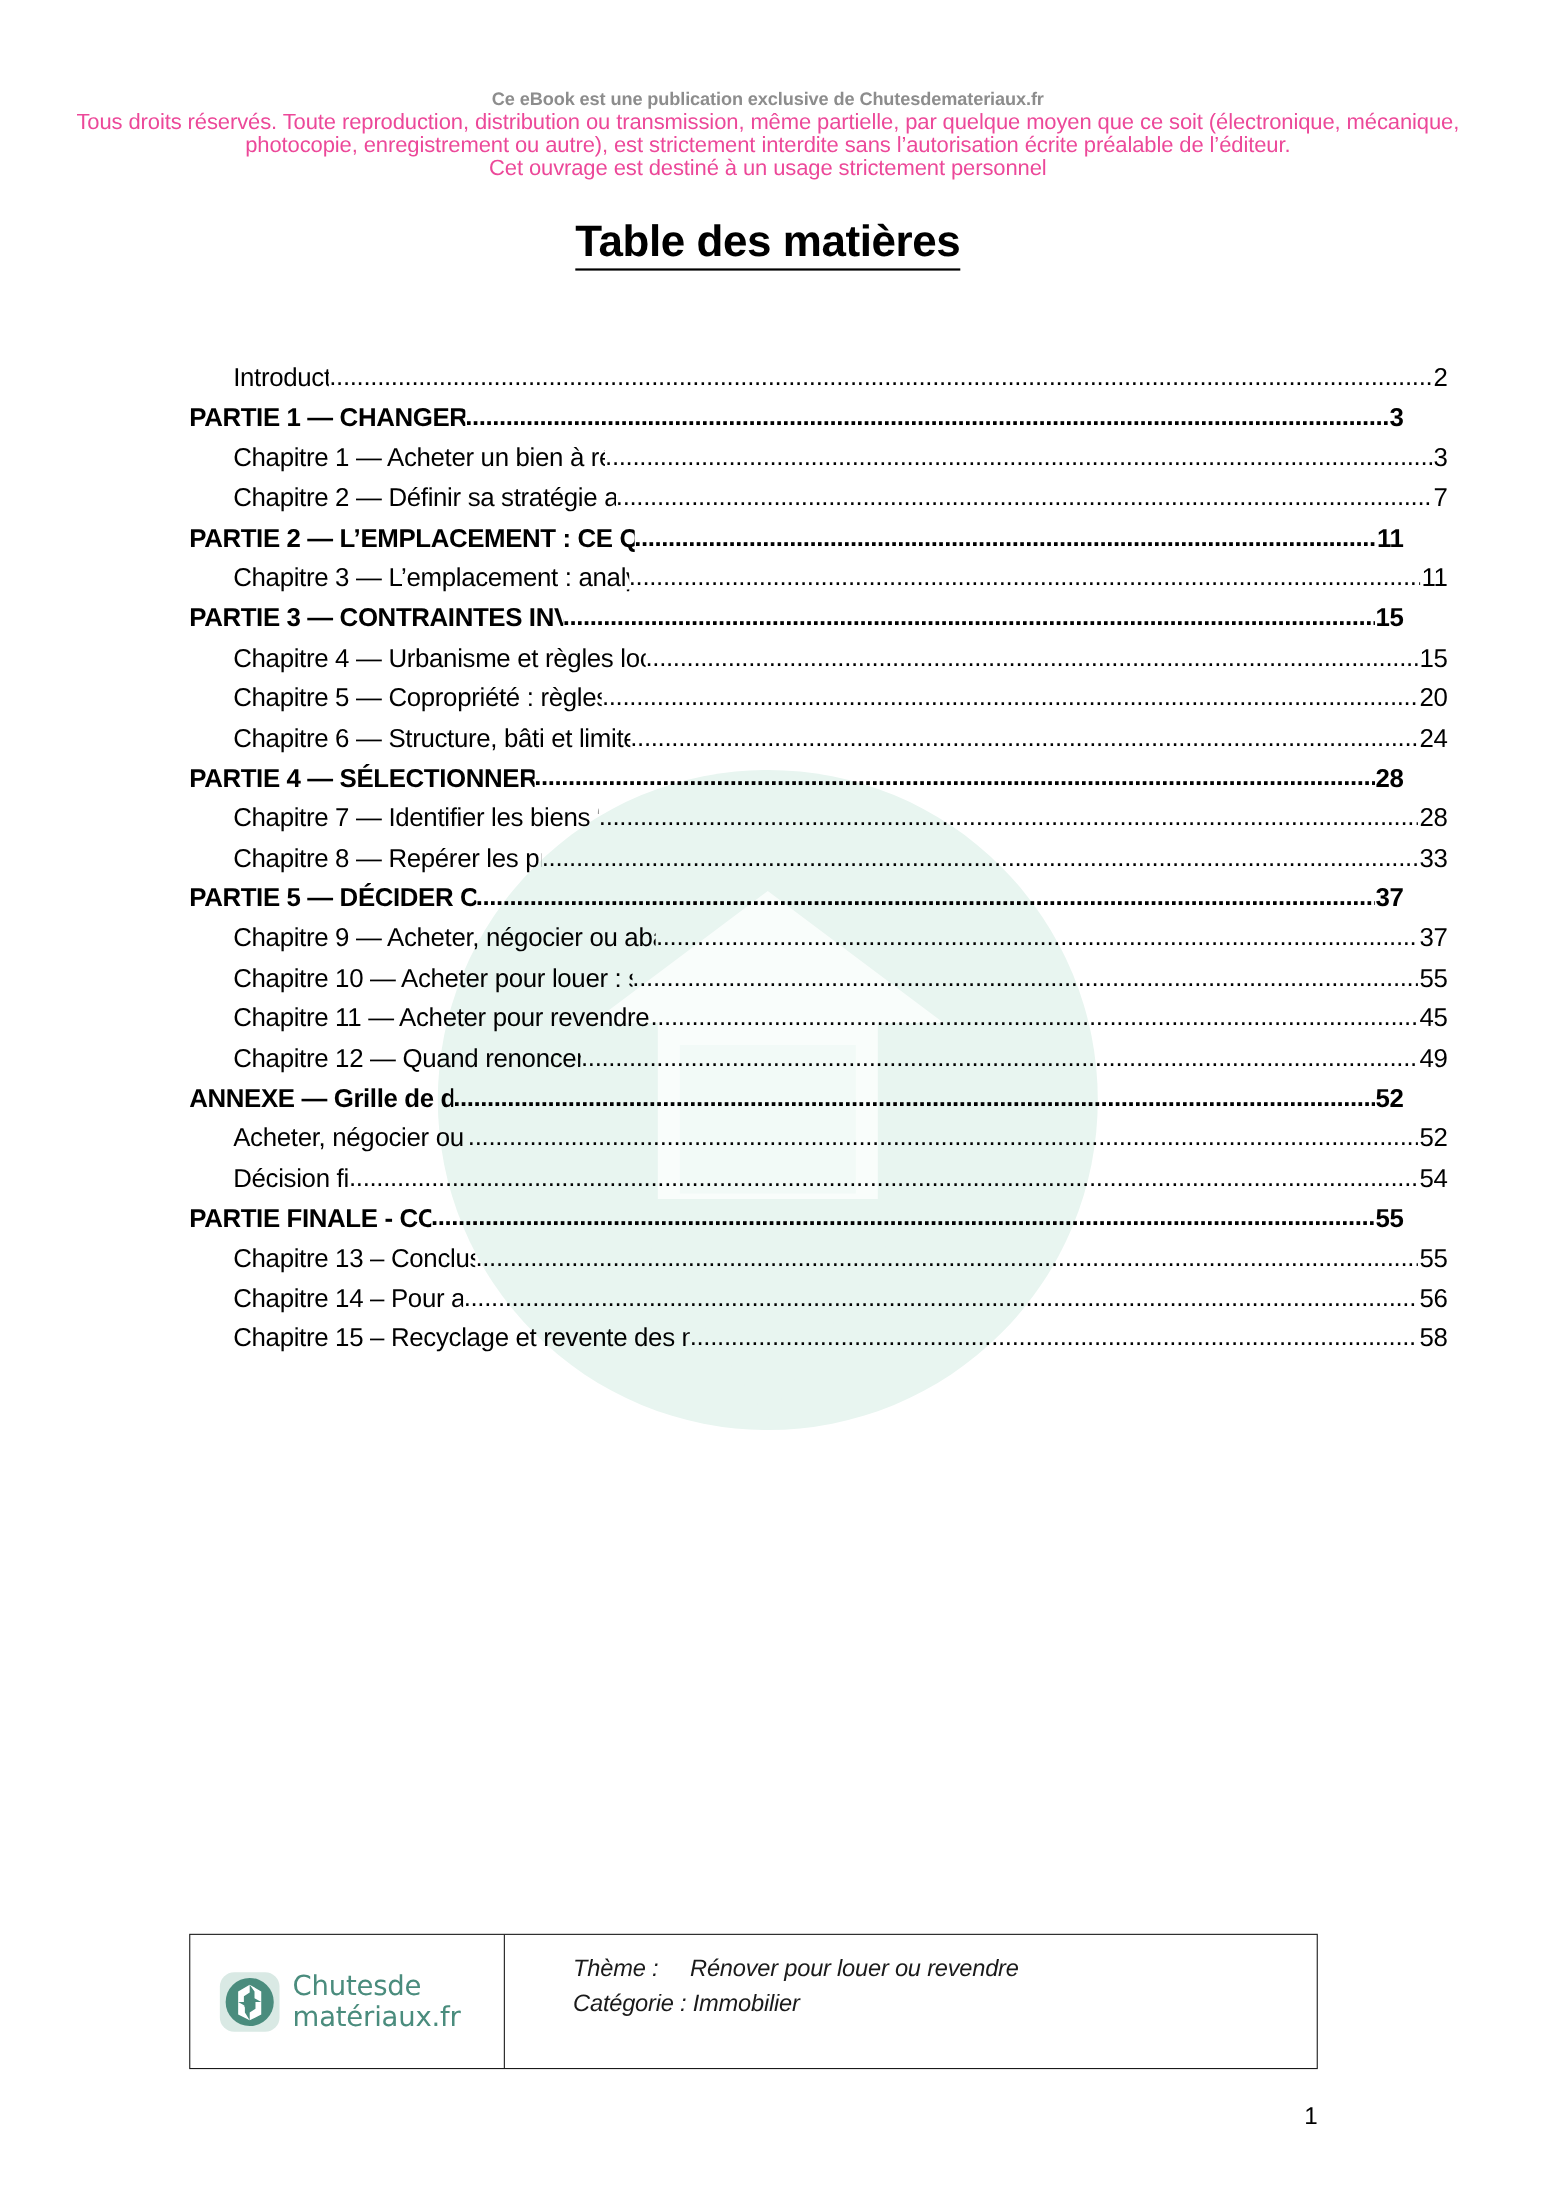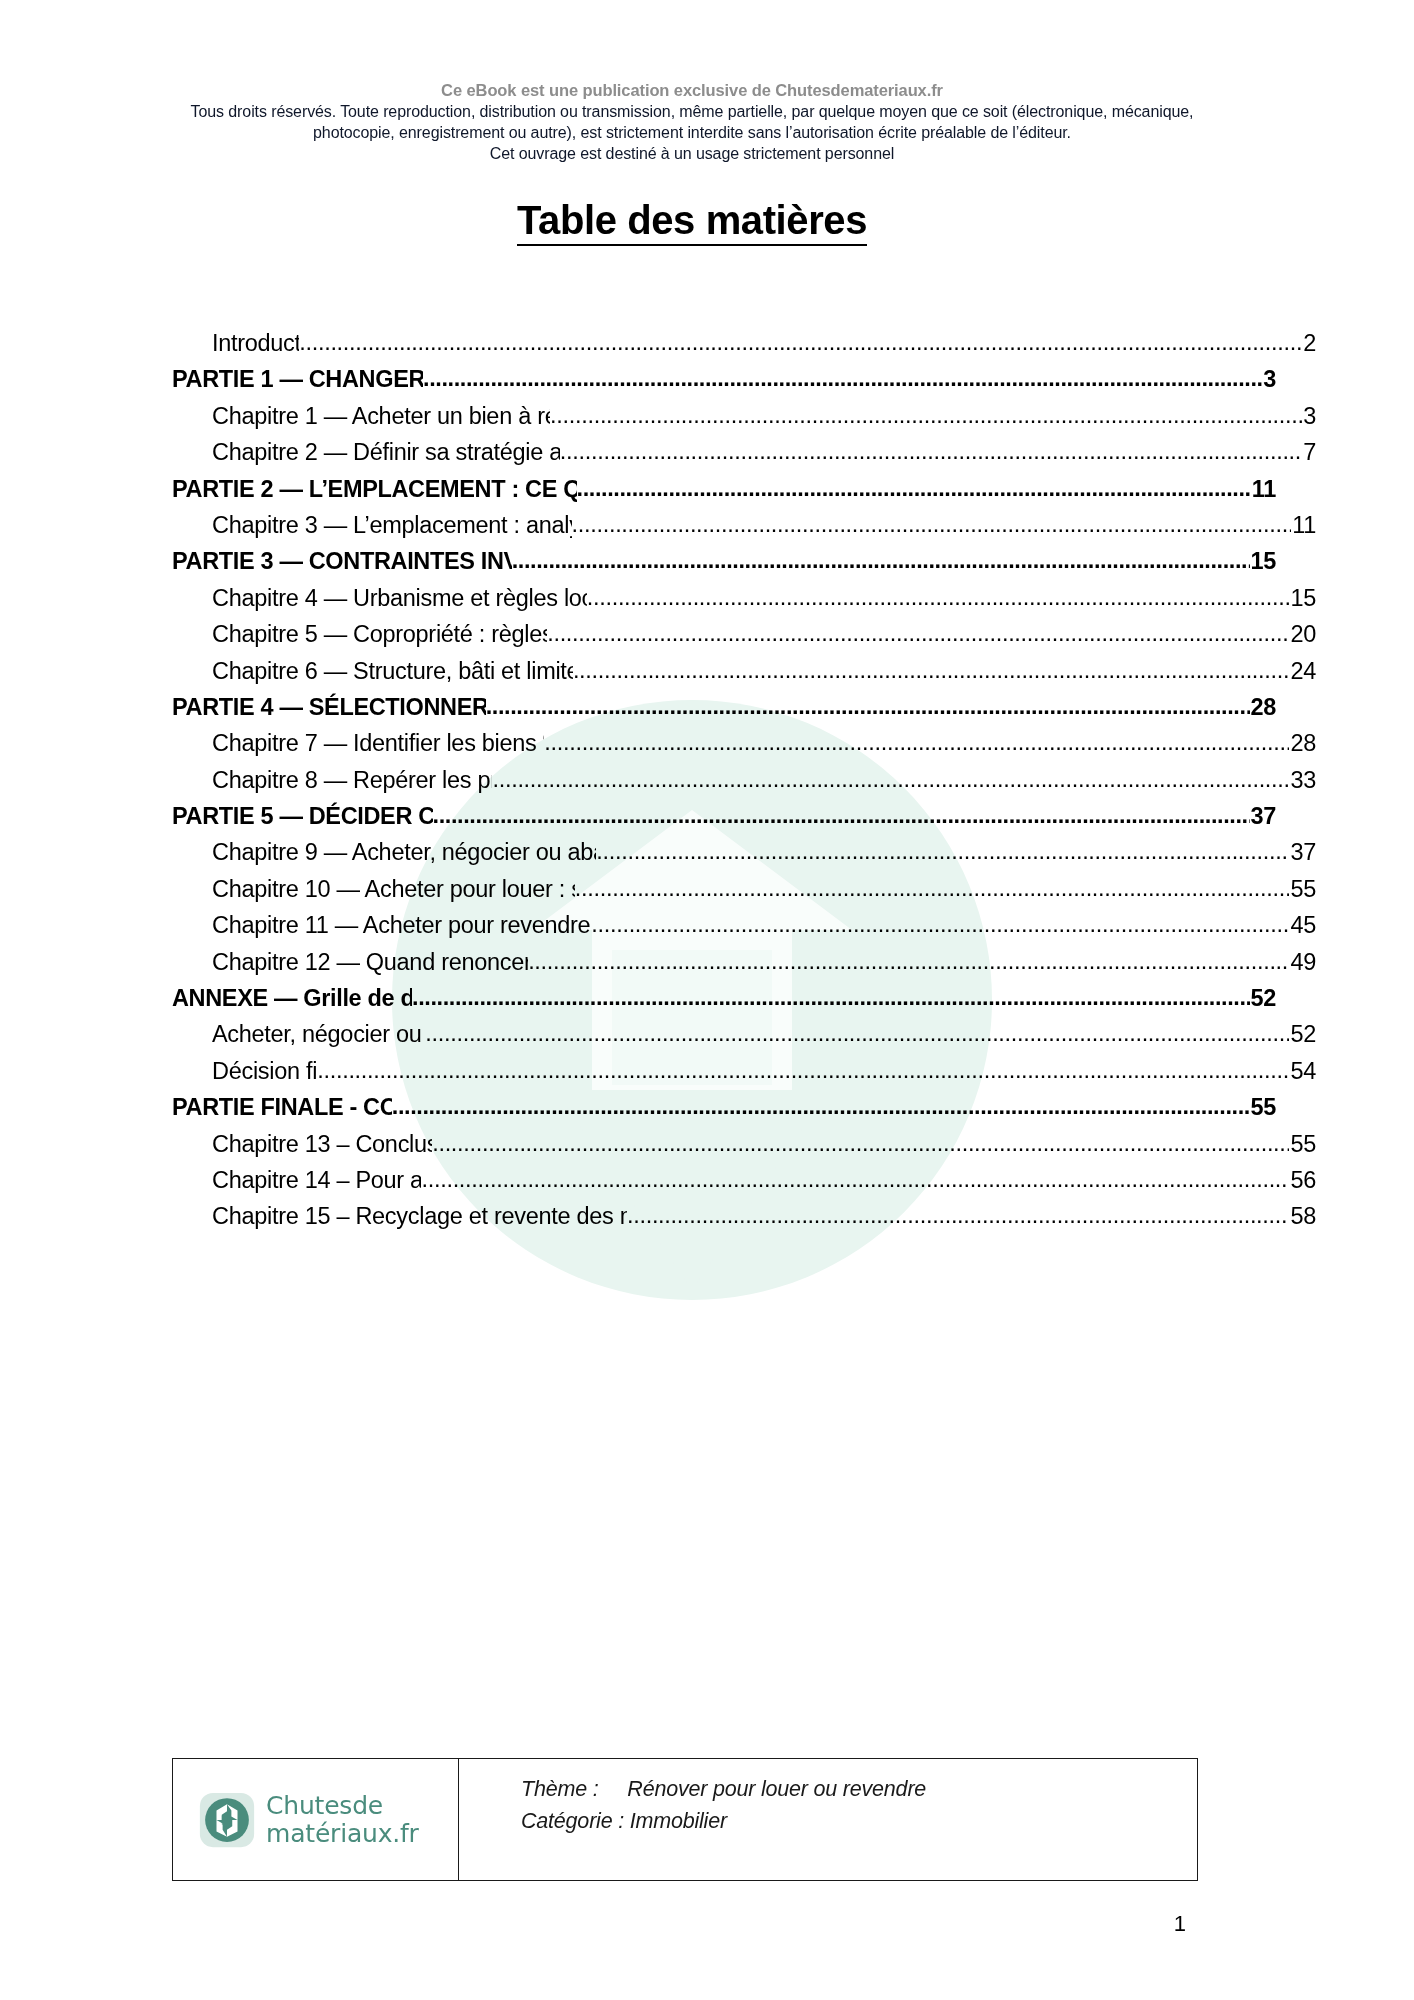--- a/index.html
+++ b/index.html
@@ -17,20 +17,21 @@
   }
 
   
   .page {
     position: absolute;
     inset: 0;
     width: 1384px;
     height: 2000px;
     background: #ffffff;
     overflow: hidden;
+    padding-left: 12px;
   }
 
   
   .watermark {
     position: absolute;
     left: 50%;
     top: 690px;
     transform: translateX(-50%);
     width: 620px;
     height: 690px;
@@ -52,24 +53,24 @@
   .legal .l1 {
     font-size: 16.5px;
     font-weight: bold;
     line-height: 21px;
     color: #8d8d8d;
     letter-spacing: -0.1px;
   }
   .legal .l2,
   .legal .l3,
   .legal .l4 {
-    font-size: 16px;
+    font-size: 20px;
     font-weight: normal;
     line-height: 21px;
-    color: #0f172a;
+    color: #ec4899;
     letter-spacing: -0.1px;
   }
 
   
   .doc-title {
     position: absolute;
     left: 0;
     right: 0;
     top: 171px;
     text-align: center;

